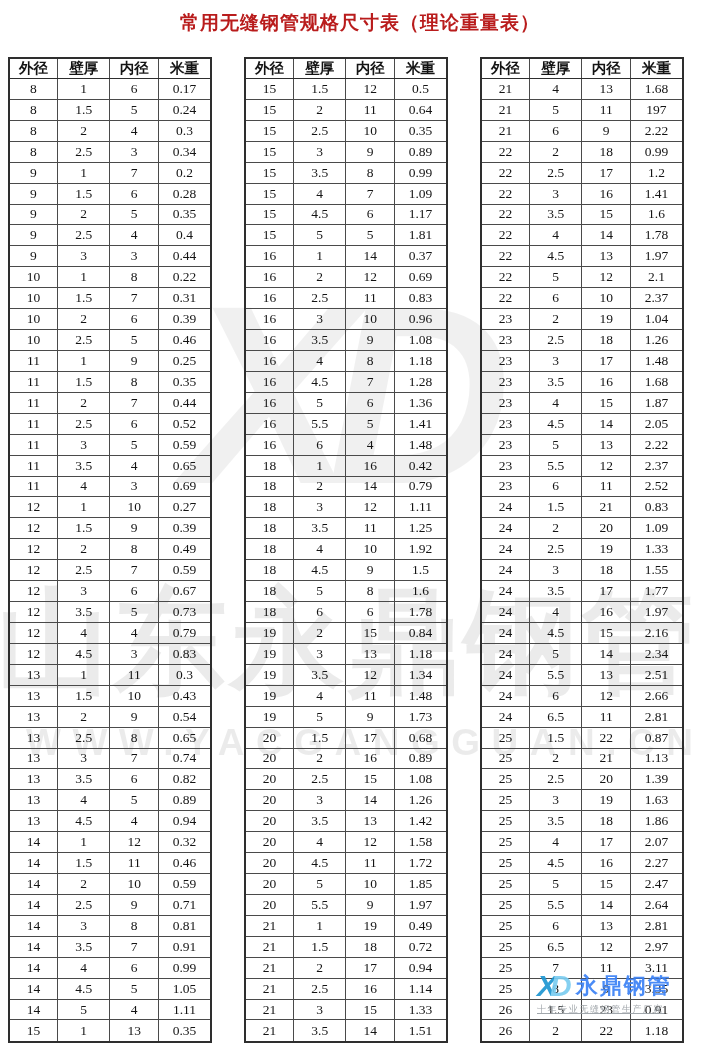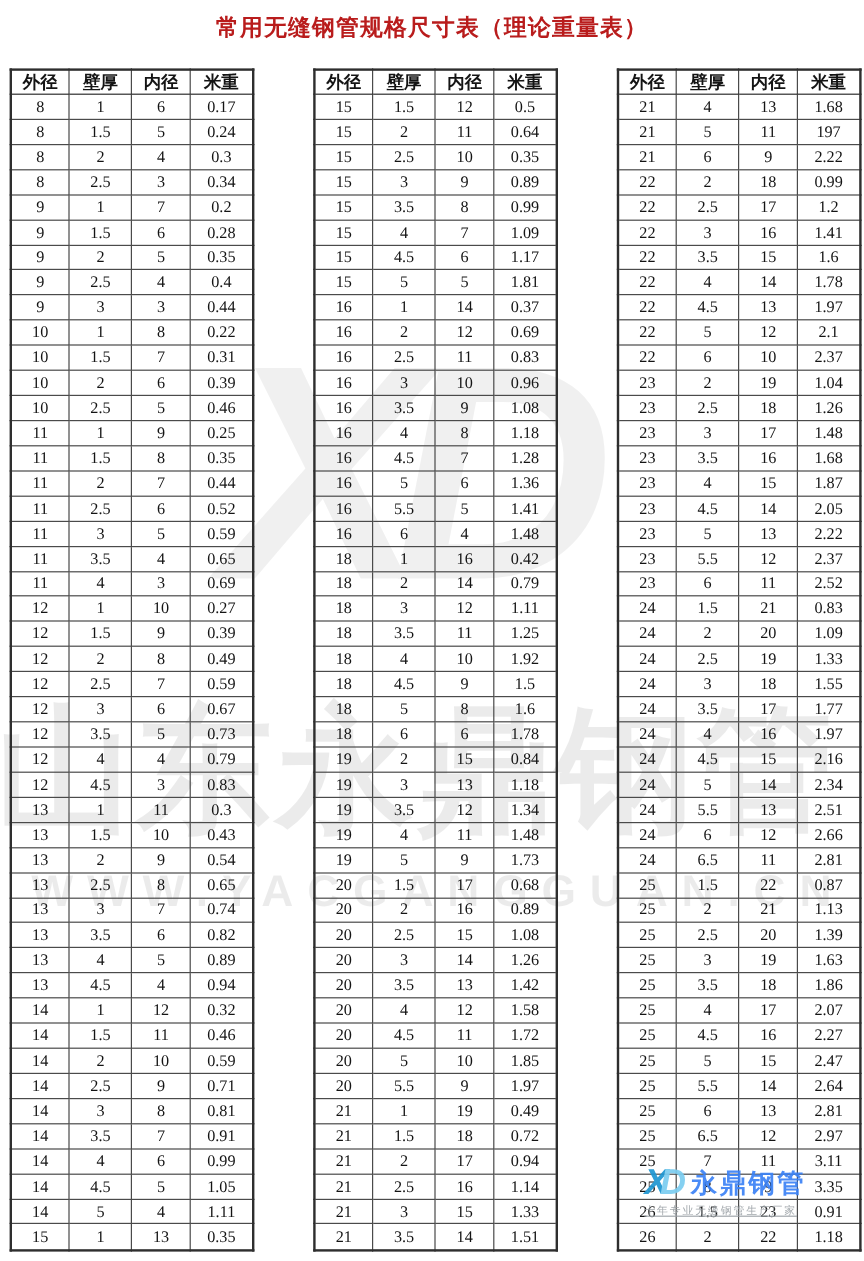--- a/index.html
+++ b/index.html
@@ -30,21 +30,21 @@
     top:566px; left:-4px;
     font-size:114px; letter-spacing:3px; opacity:0.075;
   }
   .wm-url {
     top:722px; left:26px;
     font-size:37px; letter-spacing:11.5px; opacity:0.075;
   }
   
   .tables {
     position:absolute; top:57px; left:8px;
-    display:flex; gap:49px; z-index:1;
+    display:flex; gap:32px; z-index:1;
   }
   table.spec {
     border-collapse:collapse;
     width:204px; height:986px;
     table-layout:fixed;
     border:2px solid #2e2e2e;
     background:transparent;
   }
   table.spec th, table.spec td {
     border:1px solid #4a4a4a;

